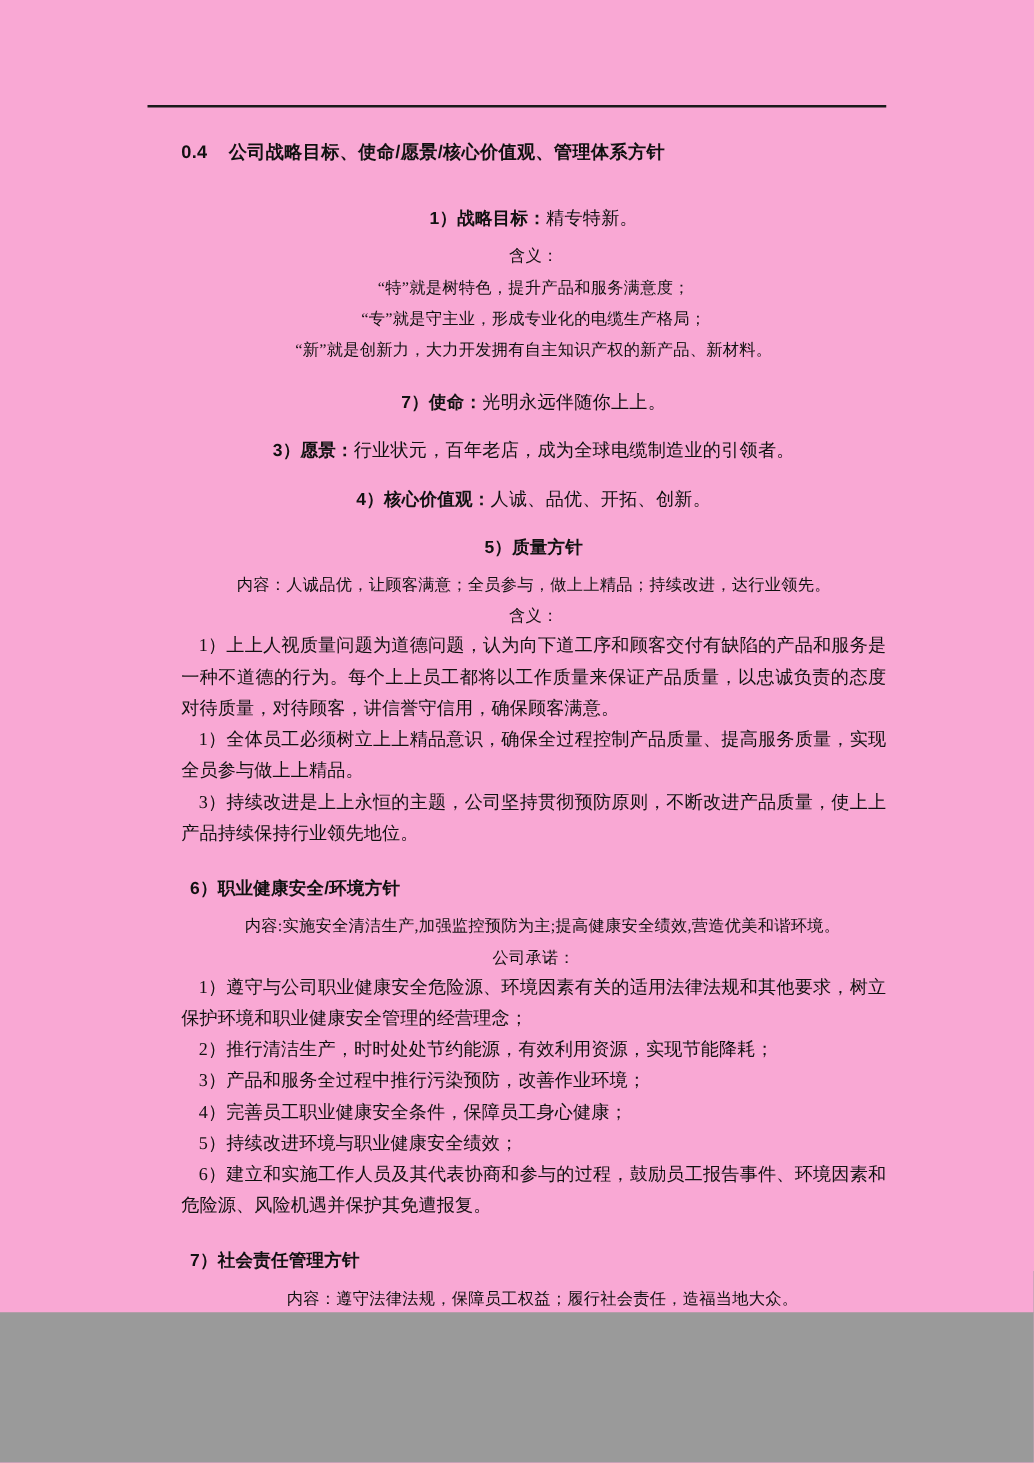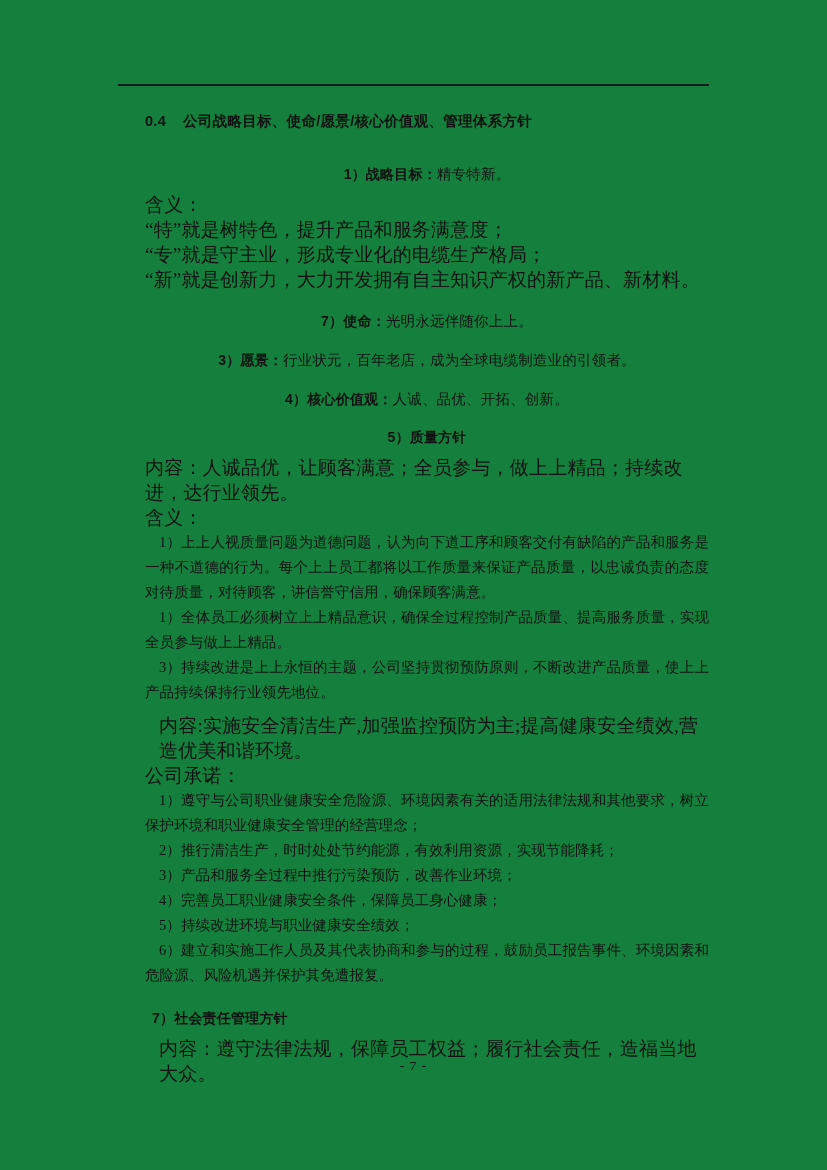--- a/index.html
+++ b/index.html
@@ -2,22 +2,22 @@
 <html><head>
 <meta charset="utf-8">
 <style>
   html, body {
     margin: 0;
     padding: 0;
     background: #9a9a9a;
   }
   .page {
     width: 827px;
-    height: 1170px;
-    background: #15803d;
+    height: 1050px;
+    background: #f9a8d4;
     position: relative;
     box-sizing: border-box;
     font-family: "Liberation Serif", serif;
     color: #111111;
     overflow: hidden;
   }
   .page-border-top {
     position: absolute;
     left: 118px;
     right: 118px;
@@ -59,24 +59,25 @@
   .sub-head {
     font-family: "Liberation Sans", sans-serif;
     font-weight: bold;
     font-size: 14px;
     padding-left: 34px;
     margin-top: 22px;
     letter-spacing: 0.2px;
   }
   .body-line {
     font-family: "Liberation Serif", serif;
-    font-size: 19px;
+    font-size: 13px;
     line-height: 25px;
     padding-left: 27px;
     letter-spacing: 0.2px;
+    text-align: center;
   }
   .body-line.indent {
     padding-left: 41px;
   }
   .body-block {
     font-family: "Liberation Serif", serif;
     font-size: 14.5px;
     line-height: 25px;
     padding-left: 27px;
     text-align: justify;
@@ -140,20 +141,21 @@
     <div class="item-title">5）质量方针</div>
 
     <div class="gap-sm"></div>
 
     <div class="body-line">内容：人诚品优，让顾客满意；全员参与，做上上精品；持续改进，达行业领先。</div>
     <div class="body-line">含义：</div>
     <div class="body-block hang">1）上上人视质量问题为道德问题，认为向下道工序和顾客交付有缺陷的产品和服务是一种不道德的行为。每个上上员工都将以工作质量来保证产品质量，以忠诚负责的态度对待质量，对待顾客，讲信誉守信用，确保顾客满意。</div>
     <div class="body-block hang">1）全体员工必须树立上上精品意识，确保全过程控制产品质量、提高服务质量，实现全员参与做上上精品。</div>
     <div class="body-block hang">3）持续改进是上上永恒的主题，公司坚持贯彻预防原则，不断改进产品质量，使上上产品持续保持行业领先地位。</div>
 
+    <div class="sub-head">6）职业健康安全/环境方针</div>
 
     <div class="gap-sm"></div>
 
     <div class="body-line indent">内容:实施安全清洁生产,加强监控预防为主;提高健康安全绩效,营造优美和谐环境。</div>
     <div class="body-line">公司承诺：</div>
     <div class="body-block hang">1）遵守与公司职业健康安全危险源、环境因素有关的适用法律法规和其他要求，树立保护环境和职业健康安全管理的经营理念；</div>
     <div class="body-block hang">2）推行清洁生产，时时处处节约能源，有效利用资源，实现节能降耗；</div>
     <div class="body-block hang">3）产品和服务全过程中推行污染预防，改善作业环境；</div>
     <div class="body-block hang">4）完善员工职业健康安全条件，保障员工身心健康；</div>
     <div class="body-block hang">5）持续改进环境与职业健康安全绩效；</div>

